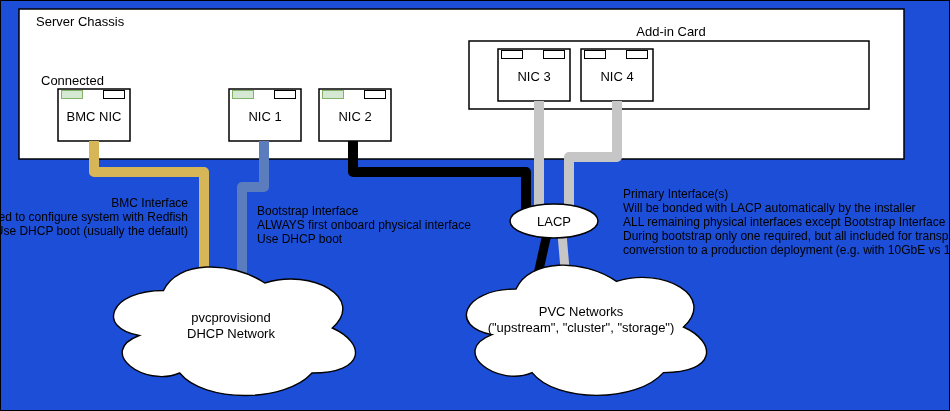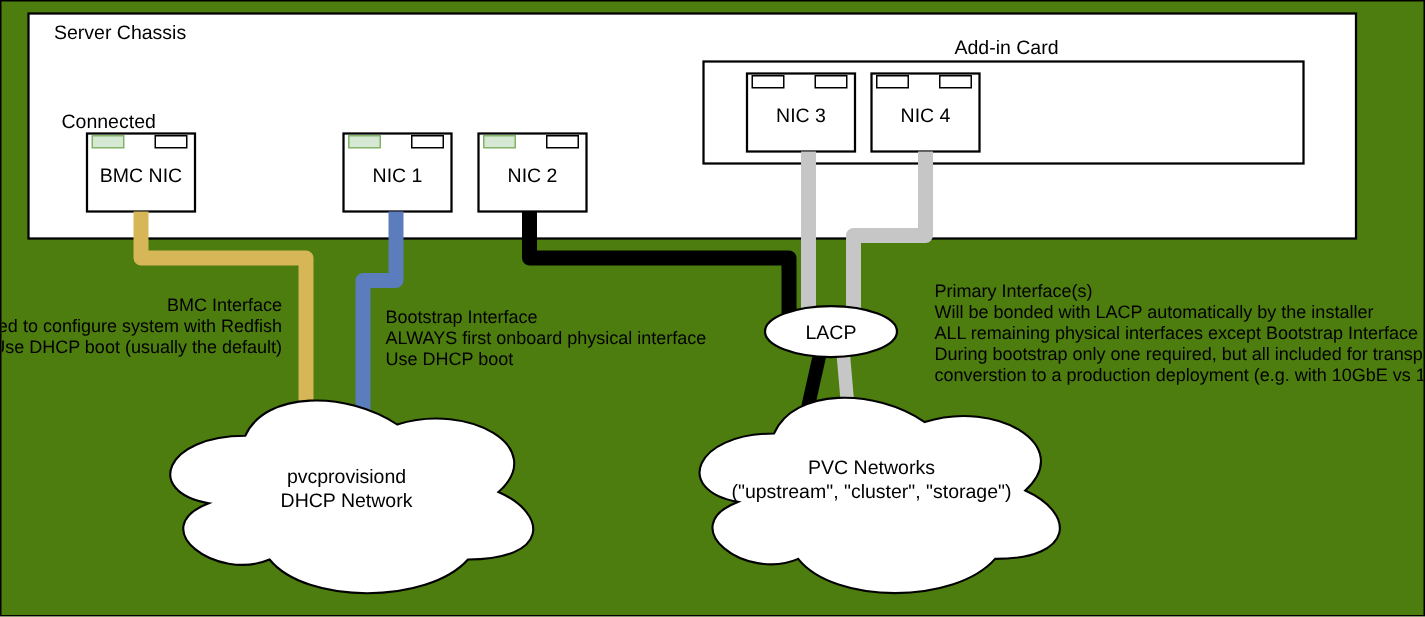--- a/index.html
+++ b/index.html
@@ -1,20 +1,20 @@
 <!DOCTYPE html>
 <html><head>
 <meta charset="utf-8">
 <style>
   html, body { margin: 0; padding: 0; background: #ffffff; }
   .stage {
     position: relative;
     width: 948px;
     height: 409px;
-    background: #4d7c0f;
+    background: #1d4ed8;
     border: 1px solid #000000;
     overflow: hidden;
   }
   svg { display: block; }
   svg text {
     font-family: "Liberation Sans", "DejaVu Sans", sans-serif;
     fill: #000000;
   }
   .lbl  { font-size: 13px; }
   .note { font-size: 12px; }

